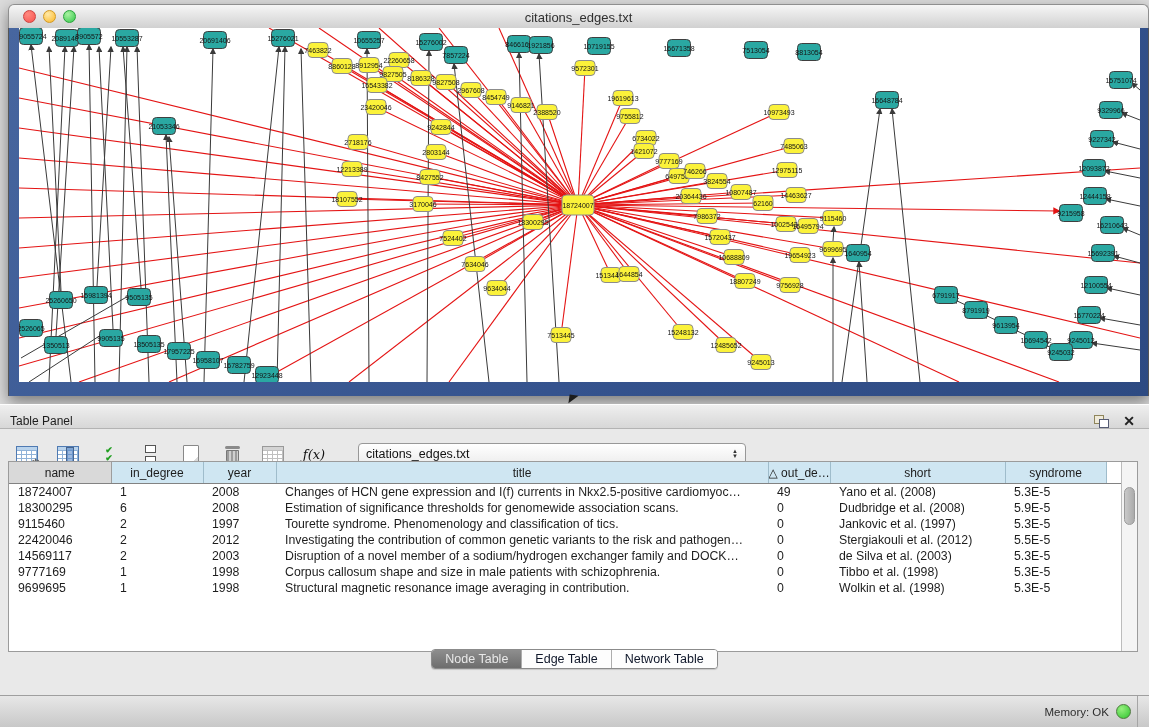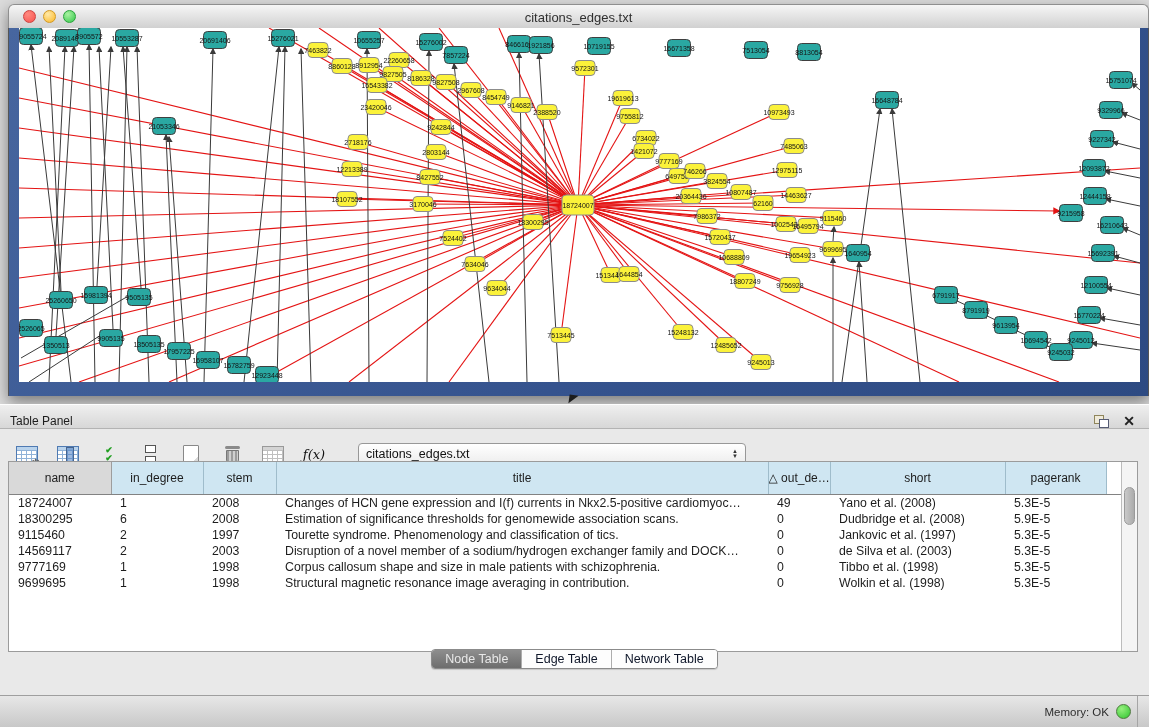--- a/index.html
+++ b/index.html
@@ -66,21 +66,21 @@
 
   .dropdown{margin-left:16px;width:372px;height:20px;border:1px solid #989898;border-radius:4px;
             background:linear-gradient(#ffffff,#ededed);display:flex;align-items:center;
             justify-content:space-between;padding:0 7px;font-size:12.5px;color:#111;
             box-shadow:0 1px 0 rgba(255,255,255,.7);}
   .dd-arrows{display:flex;flex-direction:column;font-size:6px;line-height:5px;color:#333;}
 
   .table-wrap{position:absolute;top:57px;left:8px;right:11px;height:189px;
               border:1px solid #9b9b9b;background:#fff;overflow:hidden;}
   table{border-collapse:collapse;table-layout:fixed;width:1113px;}
-  th{height:32px;background:#cfe6f2;border-right:1px solid #9fbccb;border-bottom:1px solid #828282;
+  th{height:21px;background:#cfe6f2;border-right:1px solid #9fbccb;border-bottom:1px solid #828282;
      font-weight:normal;font-size:12px;text-align:center;color:#1c1c1c;padding:0;overflow:hidden;white-space:nowrap;}
   th.gray{background:#d9d9d9;border-right:1px solid #9d9d9d;}
   th.filler{background:#fff;border-right:none;}
   td{height:16px;font-size:12.3px;line-height:16px;color:#1d1d1d;padding:0 0 0 9px;
      white-space:nowrap;overflow:hidden;}
   .vscroll{position:absolute;top:0;right:0;bottom:0;width:15px;background:#f4f4f4;border-left:1px solid #bcbcbc;}
   .vscroll .thumb{position:absolute;left:2px;right:2px;top:25px;height:36px;border-radius:6px;
                   background:linear-gradient(to right,#c9c9c9,#ababab);border:1px solid #9a9a9a;}
 
   .tabbar{position:absolute;top:245px;left:0;right:0;display:flex;justify-content:center;}
@@ -725,25 +725,25 @@
             <col style="width: 492px;">
             <col style="width: 62px;">
             <col style="width: 175px;">
             <col style="width: 101px;">
             <col style="width: 16px;">
           </colgroup>
           <thead>
             <tr>
               <th class="gray">name</th>
               <th>in_degree</th>
-              <th>stem</th>
+              <th>year</th>
               <th>title</th>
               <th>△ out_de…</th>
               <th>short</th>
-              <th>pagerank</th>
+              <th>syndrome</th>
               <th class="filler"></th>
             </tr>
           </thead>
           <tbody>
             <tr>
               <td>18724007</td>
               <td>1</td>
               <td>2008</td>
               <td>Changes of HCN gene expression and I(f) currents in Nkx2.5-positive cardiomyoc…</td>
               <td>49</td>
@@ -762,20 +762,30 @@
               <td></td>
             </tr>
             <tr>
               <td>9115460</td>
               <td>2</td>
               <td>1997</td>
               <td>Tourette syndrome. Phenomenology and classification of tics.</td>
               <td>0</td>
               <td>Jankovic et al. (1997)</td>
               <td>5.3E-5</td>
+              <td></td>
+            </tr>
+            <tr>
+              <td>22420046</td>
+              <td>2</td>
+              <td>2012</td>
+              <td>Investigating the contribution of common genetic variants to the risk and pathogen…</td>
+              <td>0</td>
+              <td>Stergiakouli et al. (2012)</td>
+              <td>5.5E-5</td>
               <td></td>
             </tr>
             <tr>
               <td>14569117</td>
               <td>2</td>
               <td>2003</td>
               <td>Disruption of a novel member of a sodium/hydrogen exchanger family and DOCK…</td>
               <td>0</td>
               <td>de Silva et al. (2003)</td>
               <td>5.3E-5</td>

